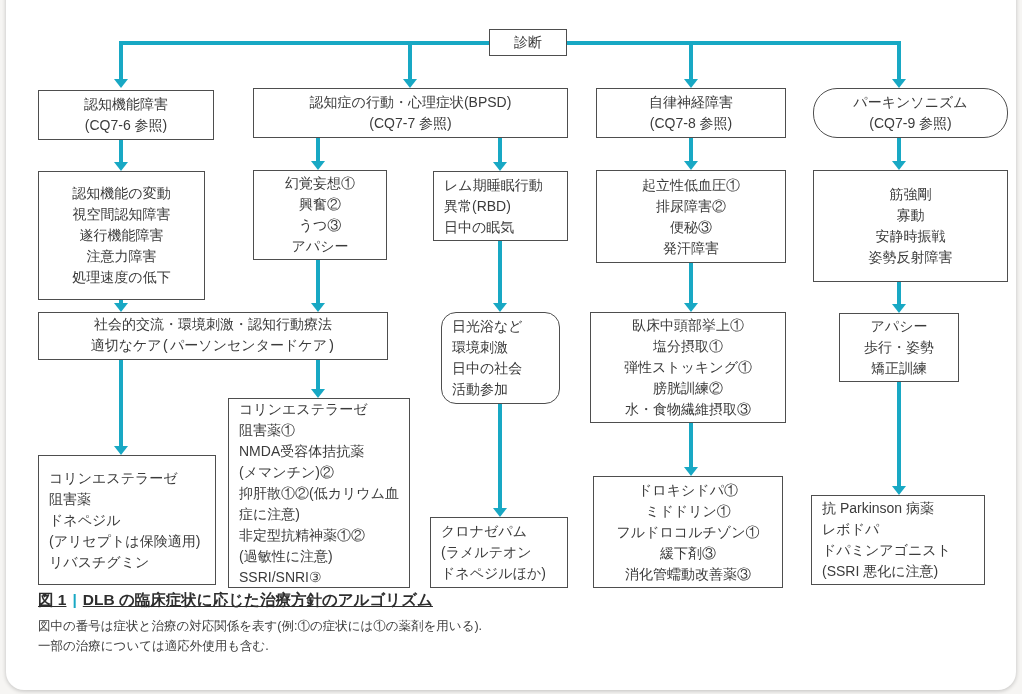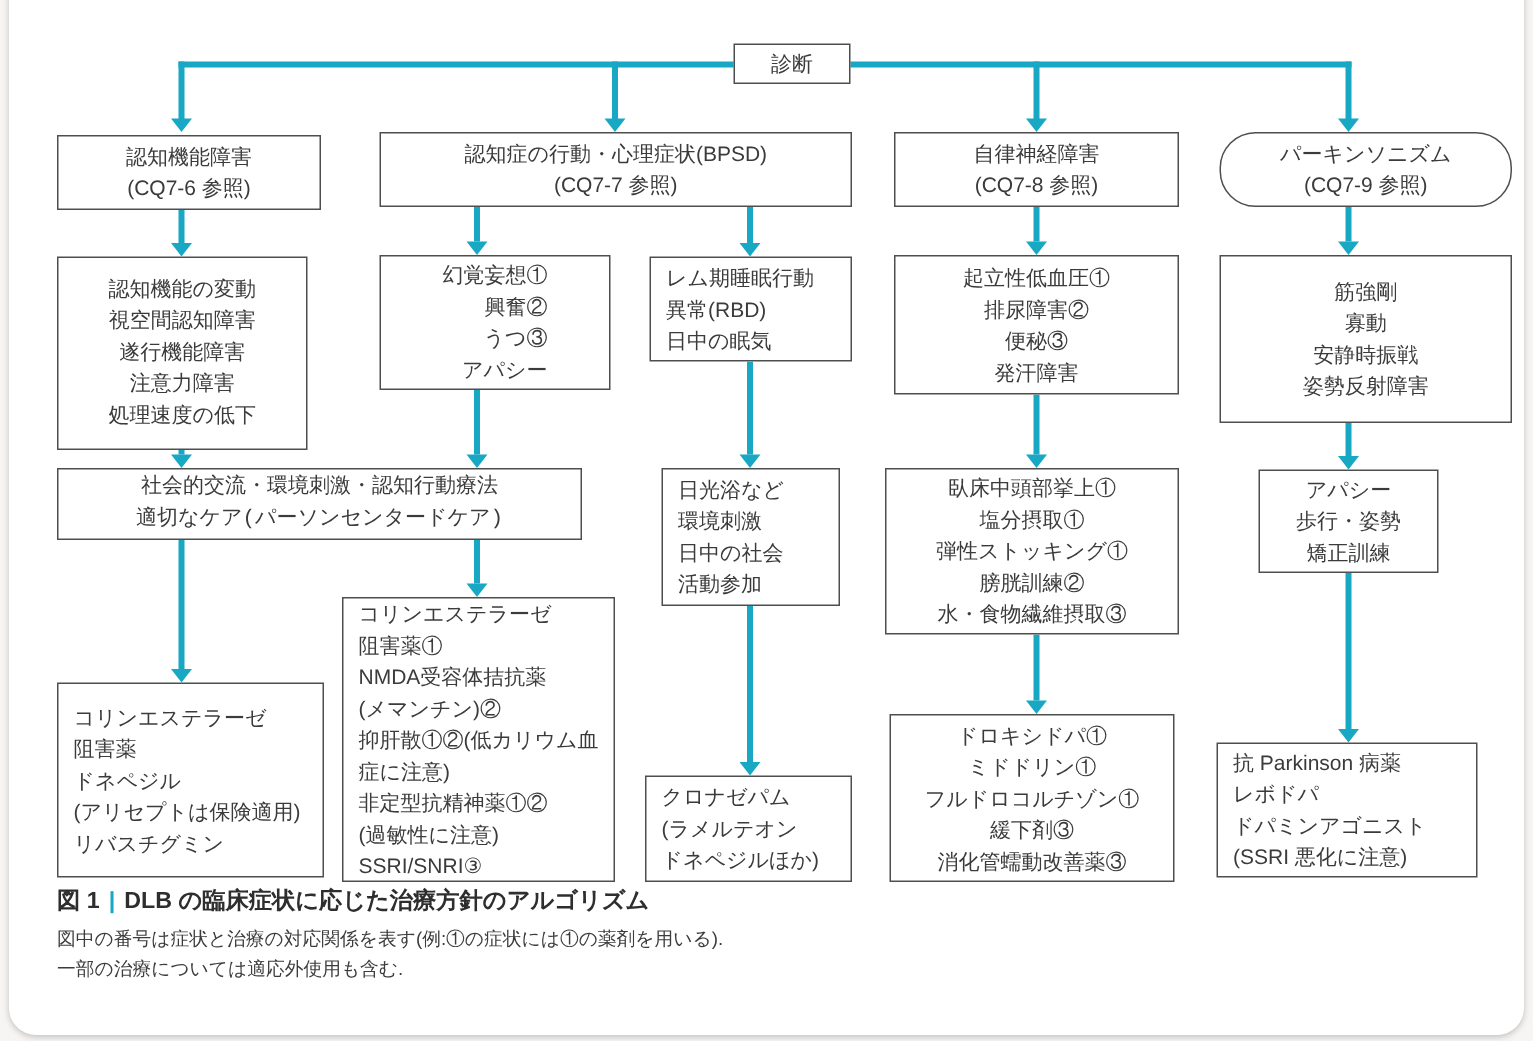--- a/index.html
+++ b/index.html
@@ -22,21 +22,21 @@
   .box.left{justify-content:flex-start;text-align:left;padding:3px 10px;}
   .v{position:absolute;width:4px;background:#18a8c4;z-index:1;}
   .h{position:absolute;height:4px;background:#18a8c4;z-index:1;}
   .ah{
     position:absolute;width:0;height:0;z-index:1;
     border-left:7px solid transparent;border-right:7px solid transparent;
     border-top:9px solid #18a8c4;
   }
   .caption-title{
     position:absolute;left:38px;top:590px;font-size:15.5px;font-weight:bold;
-    color:#2e2e2e;z-index:3;
+    color:#2e2e2e;z-index:3;text-decoration:underline;
   }
   .caption-title .divider{color:#18a8c4;padding:0 6px;font-weight:bold;}
   .note{position:absolute;left:38px;font-size:12.5px;color:#3c3c3c;z-index:3;}
 </style>
 </head>
 <body>
 
 <div class="card"></div>
 
 <div class="stage">
@@ -94,39 +94,39 @@
   <div class="box" style="left:596px;top:88px;width:190px;height:50px;">自律神経障害
 (CQ7-8 参照)</div>
   <div class="box" style="left:813px;top:88px;width:195px;height:50px;border-radius:24px;">パーキンソニズム
 (CQ7-9 参照)</div>
 
   <div class="box" style="left:38px;top:171px;width:167px;height:129px;font-family:Liberation Serif, serif;">認知機能の変動
 視空間認知障害
 遂行機能障害
 注意力障害
 処理速度の低下</div>
-  <div class="box" style="left:253px;top:170px;width:154px;height:90px;text-align:right;">幻覚妄想①
+  <div class="box" style="left:253px;top:170px;width:134px;height:90px;">幻覚妄想①
 興奮②
 うつ③
 アパシー</div>
   <div class="box left" style="left:433px;top:171px;width:135px;height:70px;">レム期睡眠行動
 異常(RBD)
 日中の眠気</div>
   <div class="box" style="left:596px;top:170px;width:190px;height:93px;">起立性低血圧①
 排尿障害②
 便秘③
 発汗障害</div>
   <div class="box" style="left:813px;top:170px;width:195px;height:112px;">筋強剛
 寡動
 安静時振戦
 姿勢反射障害</div>
 
   <div class="box" style="left:38px;top:312px;width:350px;height:48px;font-family:Liberation Mono, monospace;">社会的交流・環境刺激・認知行動療法
 適切なケア(パーソンセンタードケア)</div>
-  <div class="box left" style="left:441px;top:312px;width:119px;height:92px;">日光浴など
+  <div class="box left" style="left:441px;top:312px;width:119px;height:92px;border-radius:15px;">日光浴など
 環境刺激
 日中の社会
 活動参加</div>
   <div class="box" style="left:590px;top:312px;width:196px;height:111px;">臥床中頭部挙上①
 塩分摂取①
 弾性ストッキング①
 膀胱訓練②
 水・食物繊維摂取③</div>
   <div class="box" style="left:839px;top:313px;width:120px;height:69px;">アパシー
 歩行・姿勢

